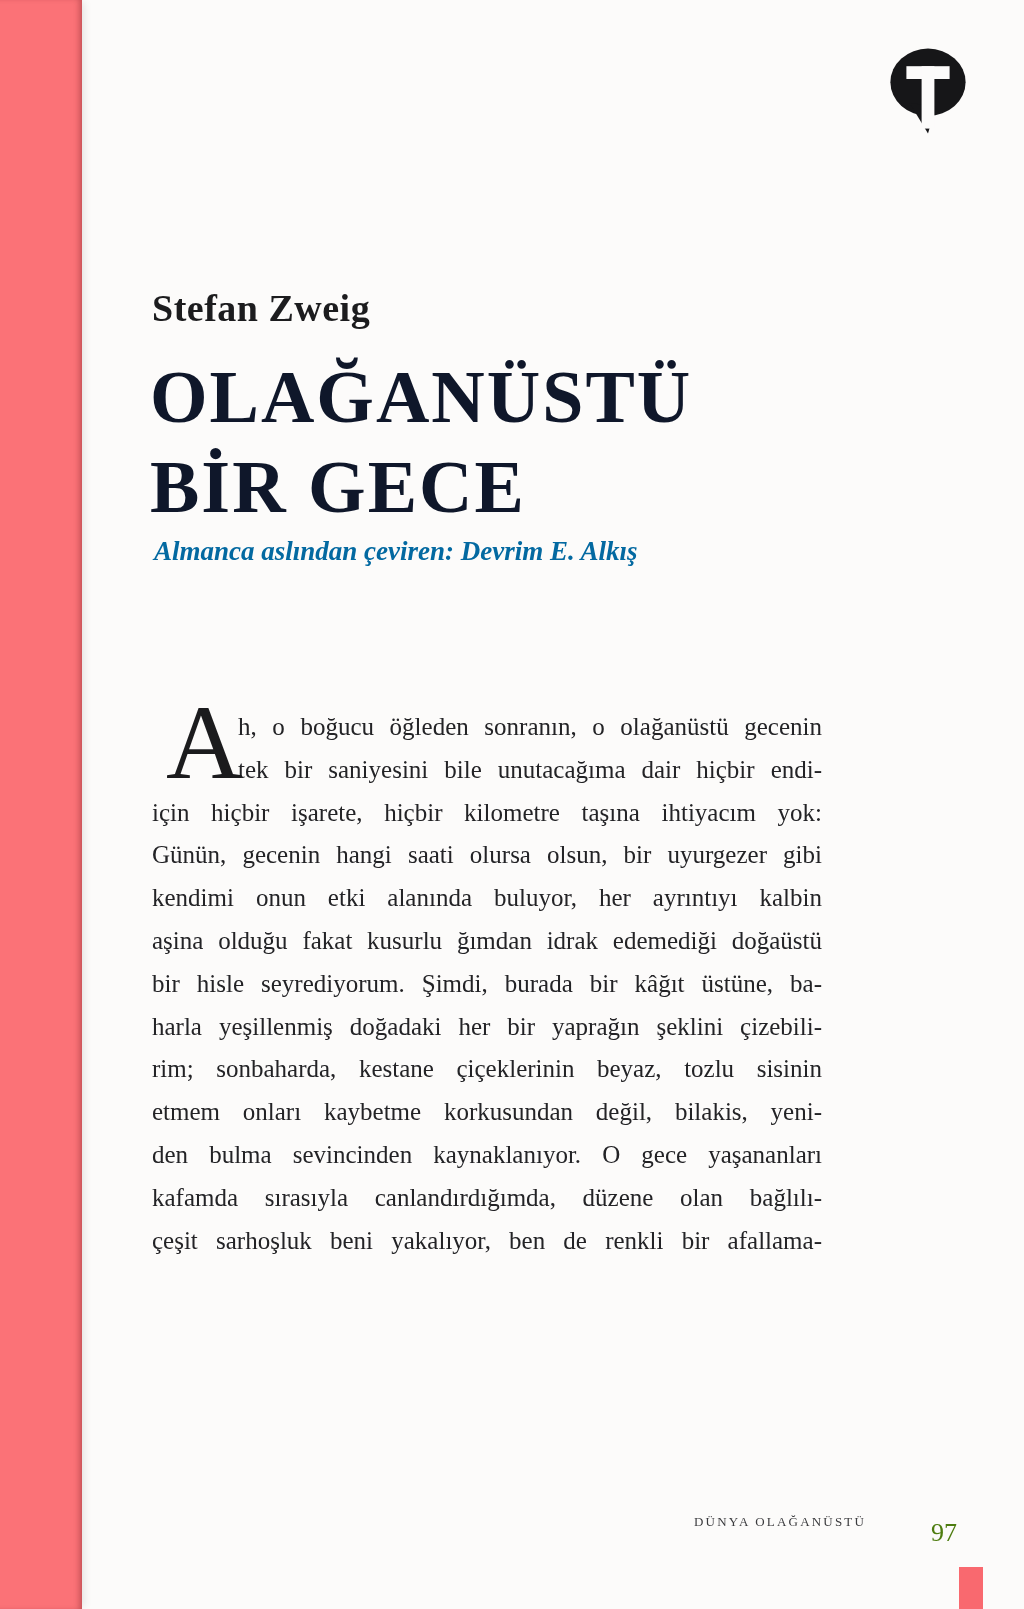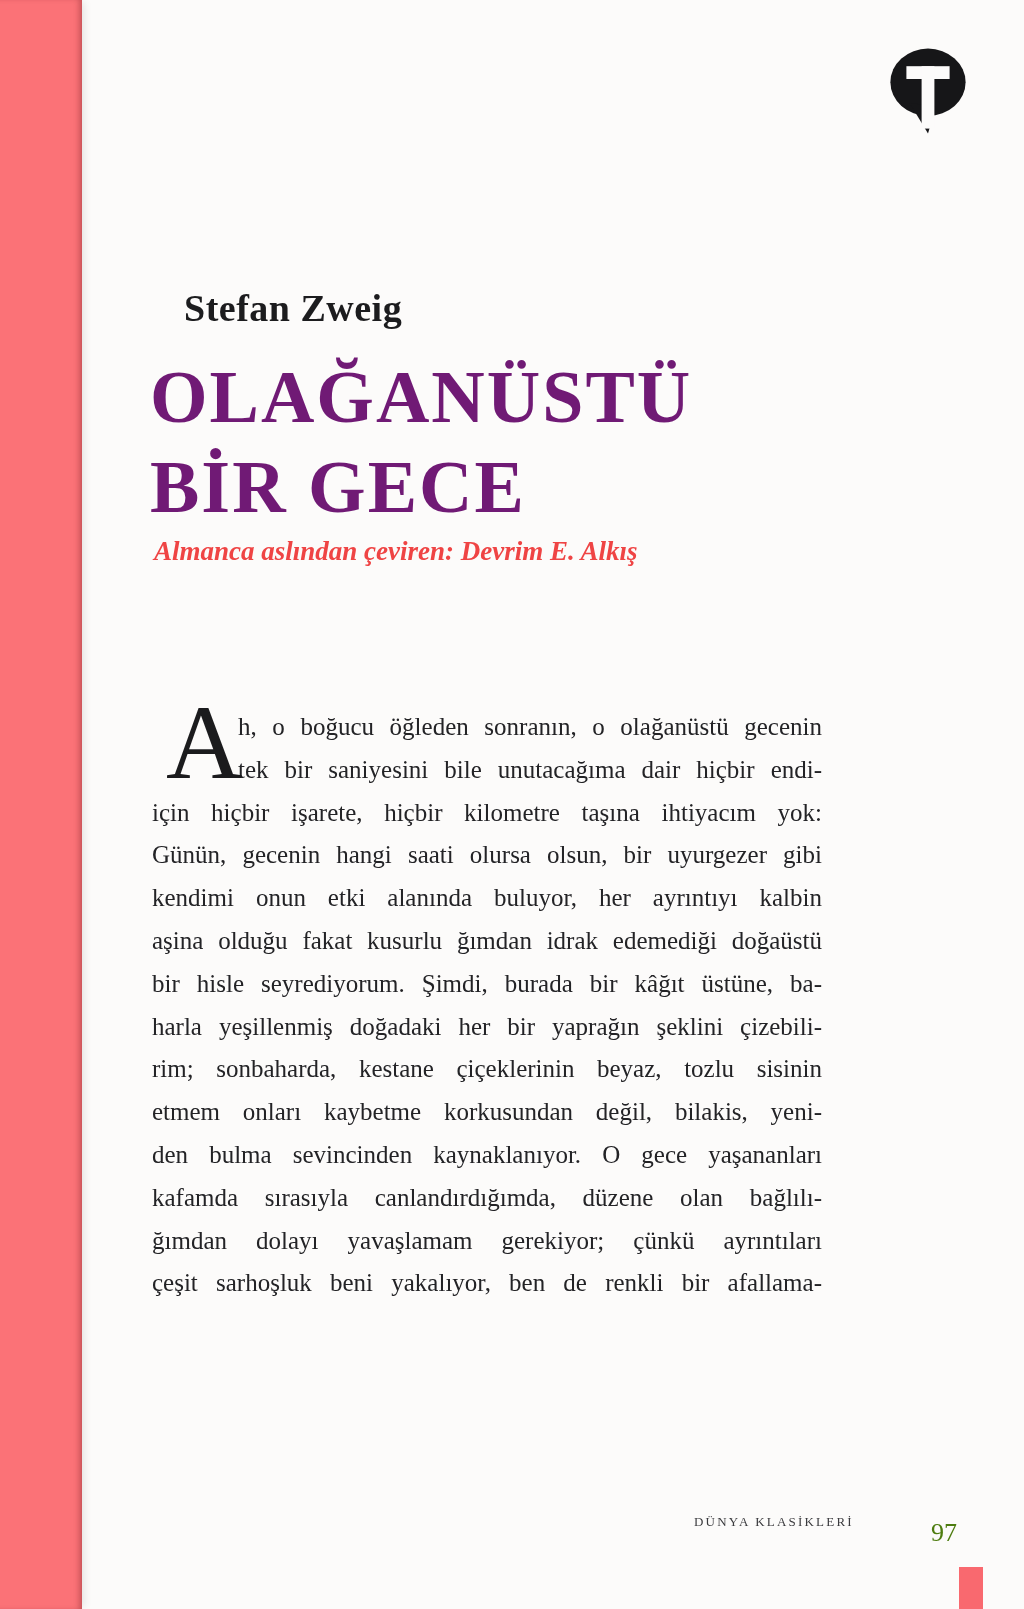--- a/index.html
+++ b/index.html
@@ -33,43 +33,42 @@
   .logo svg { width: 100%; height: 100%; display: block; }
   
   .author {
     position: absolute;
     left: 152px; top: 286px;
     font-size: 38px;
     font-weight: 600;
     letter-spacing: 0.5px;
     color: #1c1c1e;
     white-space: nowrap;
-    margin-left: 32px;
   }
   
   .title {
     position: absolute;
     left: 150px; top: 352px;
     font-family: "Liberation Serif", serif;
     font-weight: bold;
-    color: #701a75;
+    color: #0f172a;
     line-height: 90px;
     font-size: 74px;
     letter-spacing: 2px;
     white-space: nowrap;
   }
   .title .t-line { display: block; }
   
   .subtitle {
     position: absolute;
     left: 154px; top: 536px;
     font-style: italic;
     font-weight: 600;
     font-size: 27px;
-    color: #ef4444;
+    color: #0369a1;
     white-space: nowrap;
   }
   
   .body-text {
     position: absolute;
     left: 152px; top: 706px;
     width: 670px;
     font-size: 25px;
     color: #232326;
   }
@@ -144,21 +143,20 @@
     <div class="bline">için hiçbir işarete, hiçbir kilometre taşına ihtiyacım yok:</div>
     <div class="bline">Günün, gecenin hangi saati olursa olsun, bir uyurgezer gibi</div>
     <div class="bline">kendimi onun etki alanında buluyor, her ayrıntıyı kalbin</div>
     <div class="bline">aşina olduğu fakat kusurlu ğımdan idrak edemediği doğaüstü</div>
     <div class="bline">bir hisle seyrediyorum. Şimdi, burada bir kâğıt üstüne, ba-</div>
     <div class="bline">harla yeşillenmiş doğadaki her bir yaprağın şeklini çizebili-</div>
     <div class="bline">rim; sonbaharda, kestane çiçeklerinin beyaz, tozlu sisinin</div>
     <div class="bline">etmem onları kaybetme korkusundan değil, bilakis, yeni-</div>
     <div class="bline">den bulma sevincinden kaynaklanıyor. O gece yaşananları</div>
     <div class="bline">kafamda sırasıyla canlandırdığımda, düzene olan bağlılı-</div>
-    <div class="bline">ğımdan dolayı yavaşlamam gerekiyor; çünkü ayrıntıları</div>
     <div class="bline">çeşit sarhoşluk beni yakalıyor, ben de renkli bir afallama-</div>
   </div>
 
-  <div class="series">DÜNYA KLASİKLERİ</div>
+  <div class="series">DÜNYA OLAĞANÜSTÜ</div>
   <div class="pagenum">97</div>
   <div class="corner-mark"></div>
 
 </div>
 
 </body></html>

